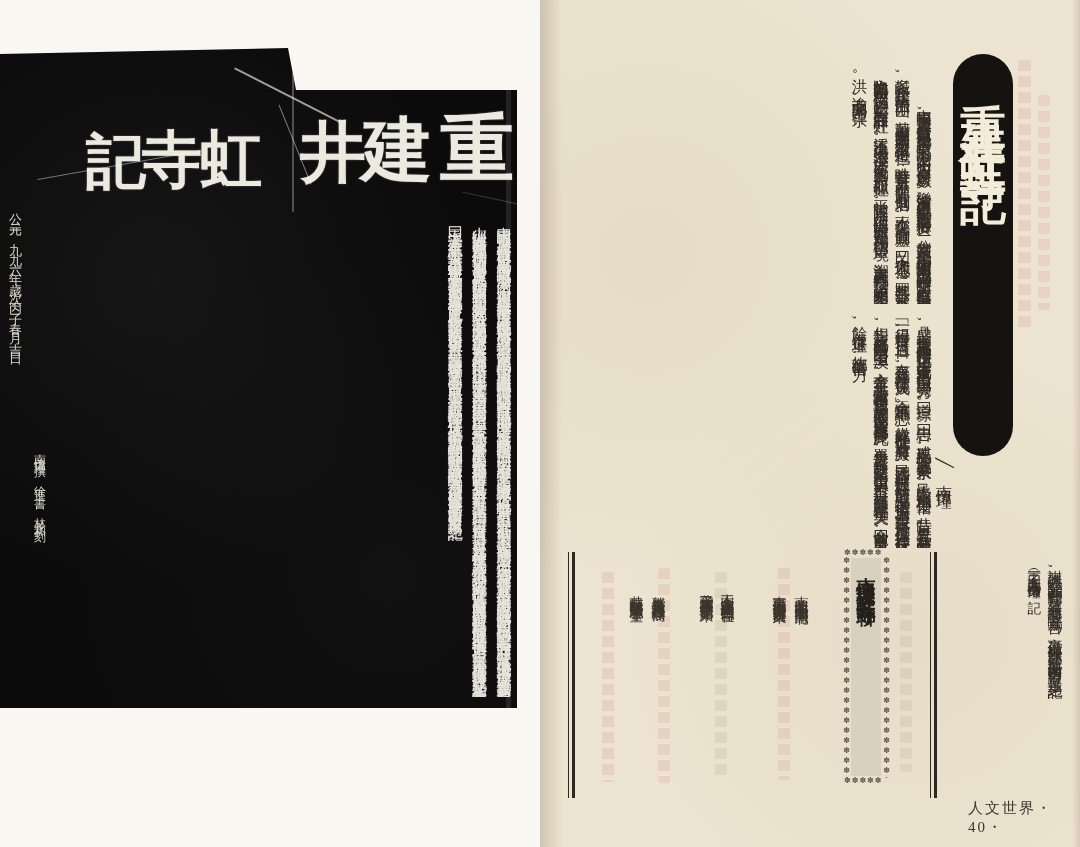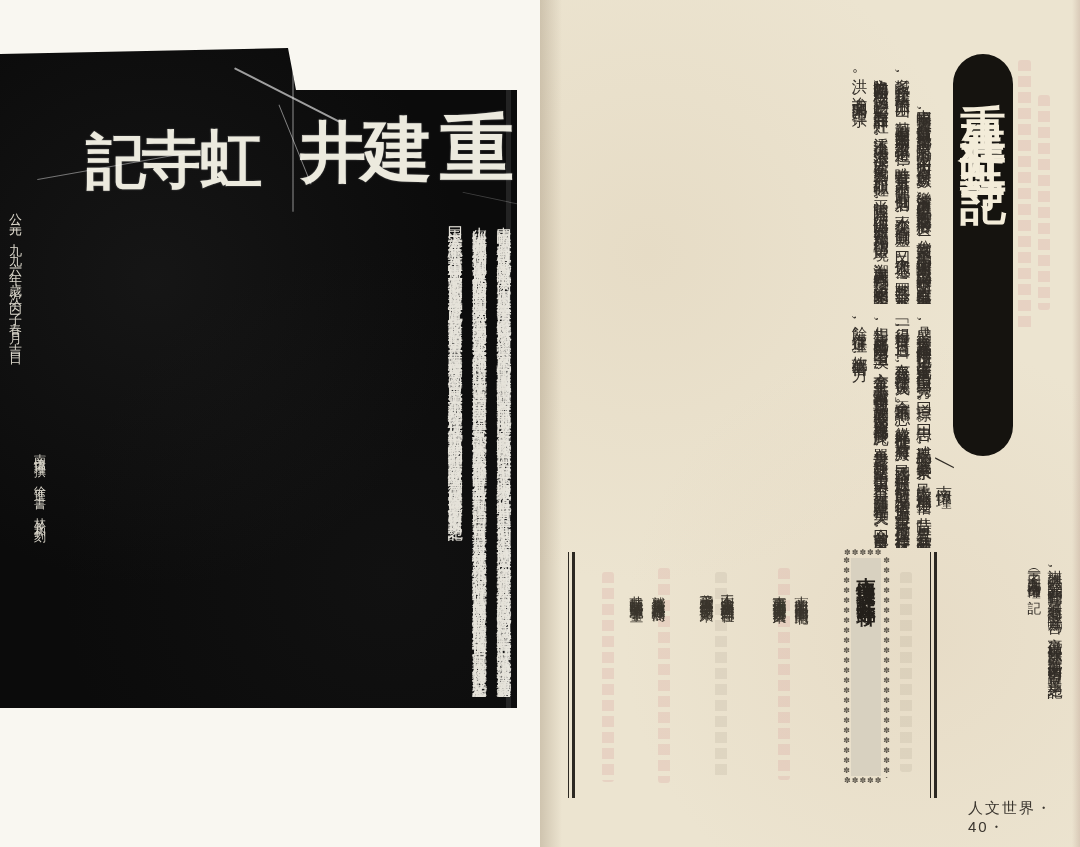--- a/index.html
+++ b/index.html
@@ -110,21 +110,21 @@
   }
   .couplet-header .inner span{writing-mode:vertical-rl;font-size:19px;font-weight:700;letter-spacing:4px;color:#24201b;padding-top:3px;}
 
   .couplet{
     position:absolute;writing-mode:vertical-rl;font-size:14px;letter-spacing:1.2px;
     color:#3a352c;line-height:1;width:18px;
   }
 
   .footer{
     position:absolute;left:428px;top:799px;font-size:15px;letter-spacing:2px;color:#3a352e;
-    font-family:Liberation Sans, sans-serif;
+    font-family:Liberation Serif, serif;
   }
 </style>
 </head>
 <body>
 
 <div class="left-page">
   <div class="stele-photo">
 
     <span class="stele-title-char" style="left:440px;top:64px;font-size:74px;">重</span>
     <span class="stele-title-char" style="left:362px;top:68px;font-size:70px;">建</span>

